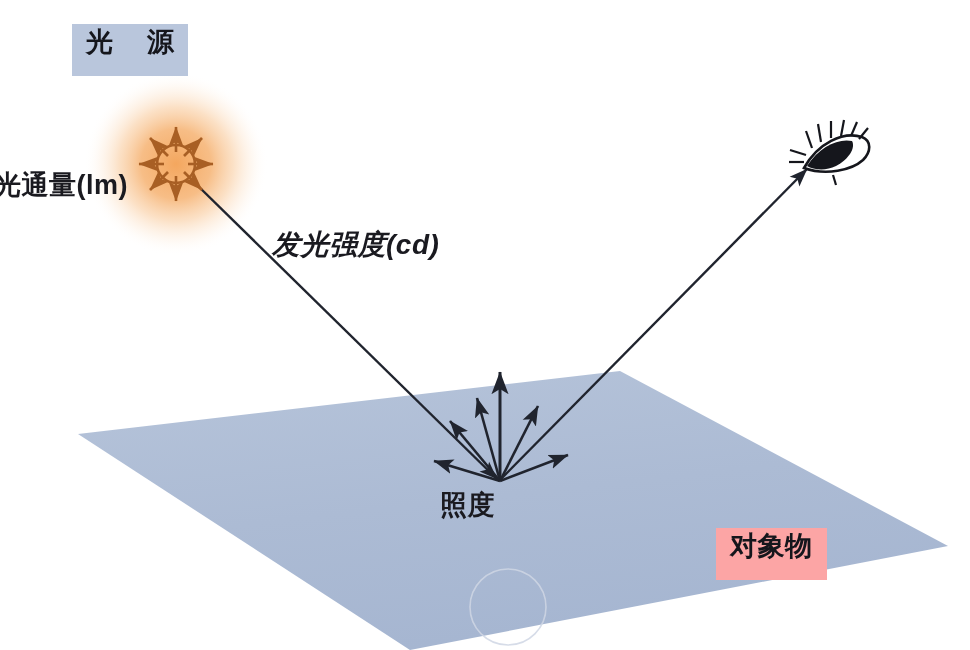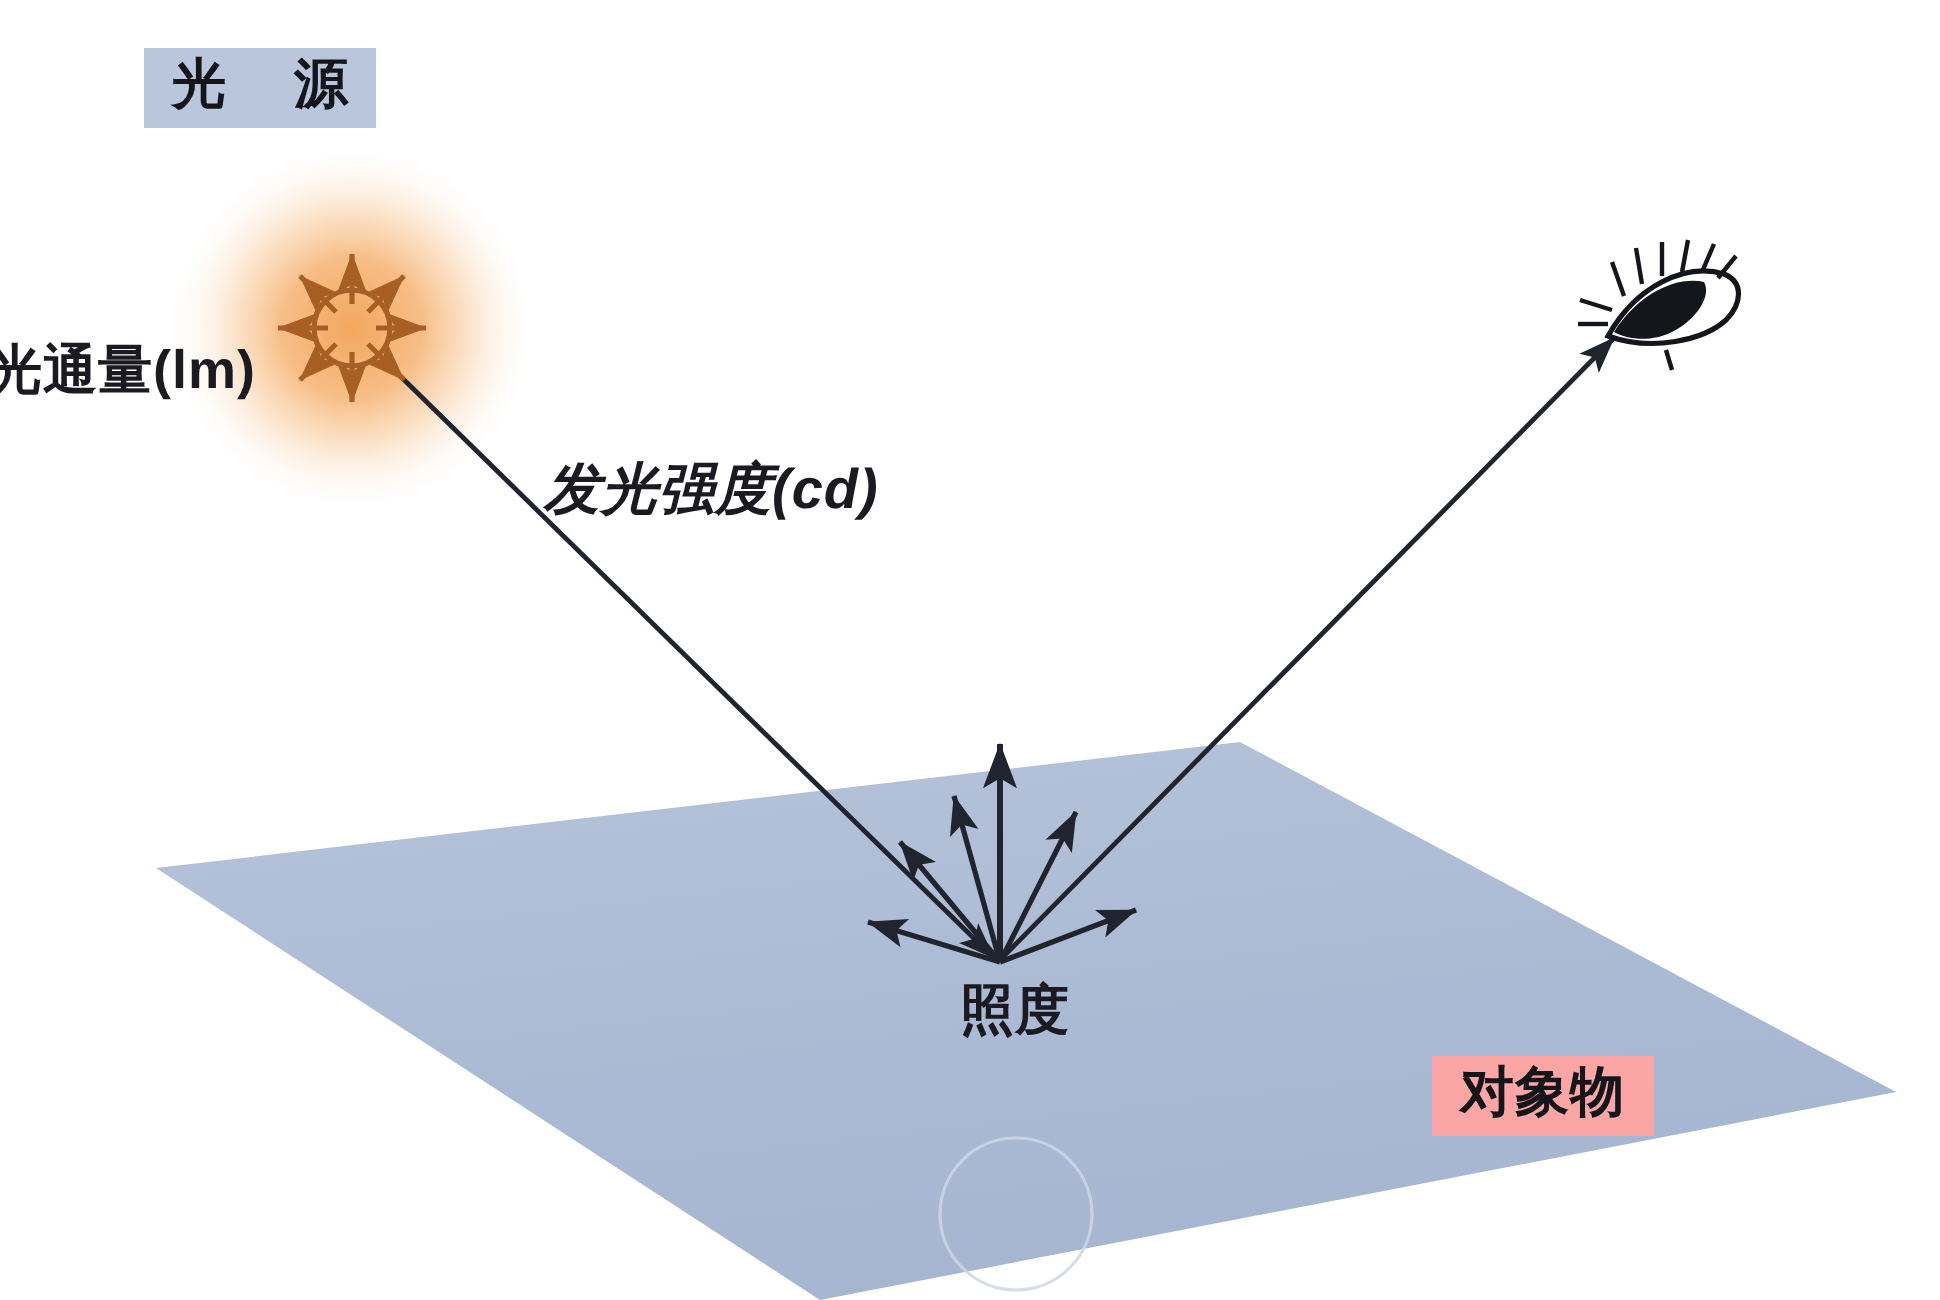--- a/index.html
+++ b/index.html
@@ -25,21 +25,21 @@
     height: 650px;
   }
   .lbl {
     position: absolute;
     white-space: nowrap;
     color: #1a1a20;
     font-weight: 700;
     letter-spacing: 0.5px;
   }
   .boxed {
-    padding: 3px 14px 5px 14px;
+    padding: 3px 14px 17px 14px;
     font-size: 27px;
     line-height: 1.18;
   }
   .box-blue {
     background: #b9c6dc;
     color: #15161c;
   }
   .box-white {
     background: #fca5a5;
     color: #15161c;
@@ -70,21 +70,21 @@
     left: 272px;
     top: 229px;
     font-style: italic;
   }
   #lbl-luminance {
     left: 617px;
     top: 382px;
     font-size: 27px;
   }
   #lbl-illuminance {
-    left: 480px;
+    left: 440px;
     top: 490px;
     font-size: 27px;
   }
   #lbl-object {
     left: 716px;
     top: 528px;
   }
   .sup {
     font-size: 0.66em;
     vertical-align: super;

